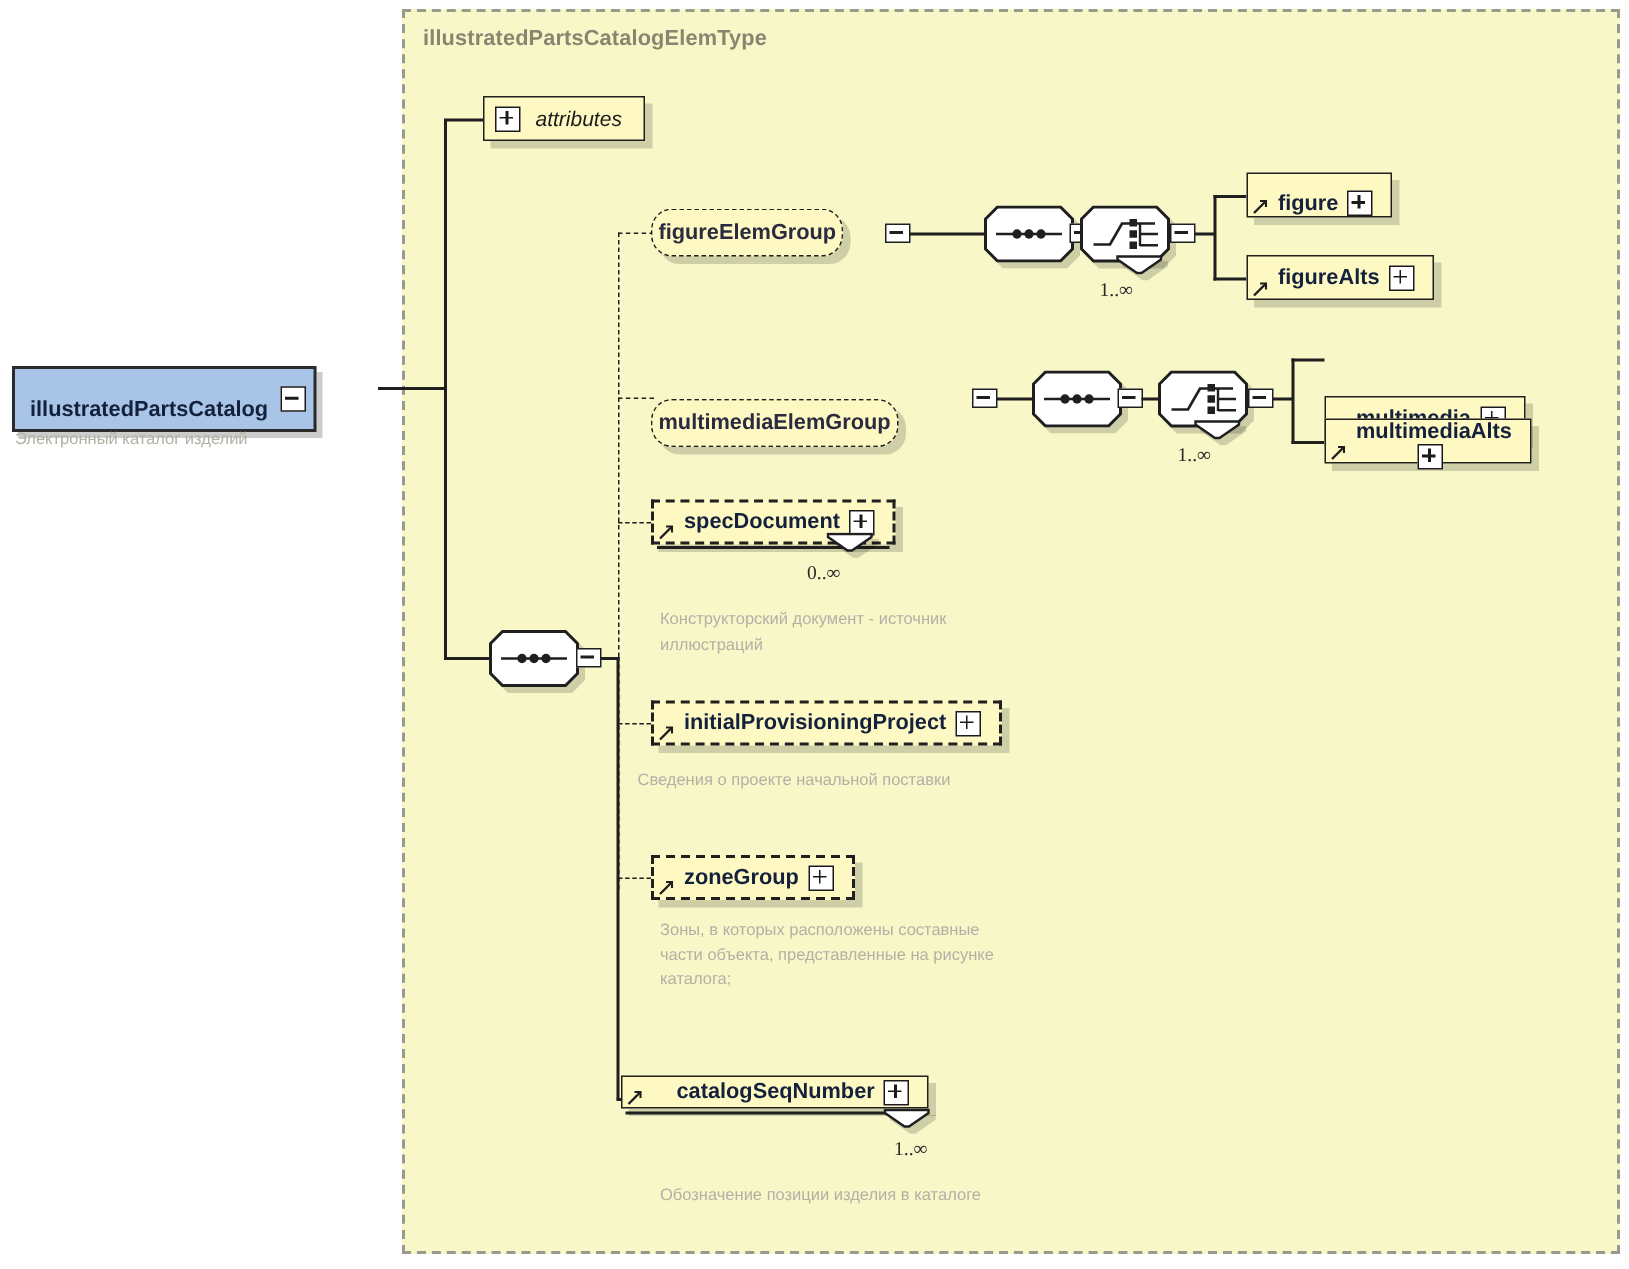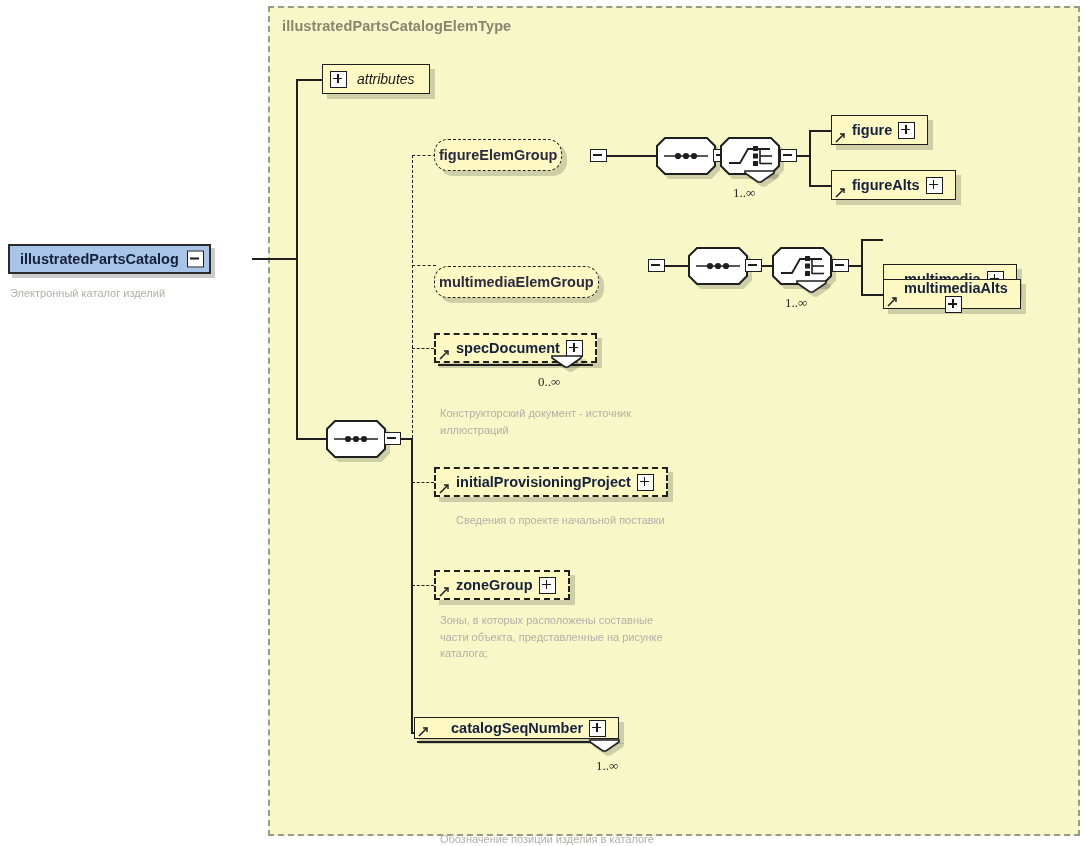--- a/index.html
+++ b/index.html
@@ -9,21 +9,21 @@
 
   
   #type-panel{position:absolute;left:268px;top:6px;width:812px;height:830px;
               background:#f7f7c8;border:2px dashed #9a9a8c;box-sizing:border-box;}
   #type-title{position:absolute;left:282px;top:18px;font-size:14.5px;font-weight:bold;
               color:#8a8570;letter-spacing:.1px;}
 
   
   #root-box{position:absolute;left:8px;top:244px;}
   .root-rect{position:relative;background:#a8c4e6;border:2px solid #2b2b2b;
-             padding:5px 30px 5px 10px;font-size:14.5px;font-weight:bold;color:#14213d;
+             padding:19px 30px 5px 10px;font-size:14.5px;font-weight:bold;color:#14213d;
              box-shadow:4px 4px 0 rgba(0,0,0,.20);white-space:nowrap;}
   .root-rect .minus{position:absolute;right:5px;top:50%;transform:translateY(-50%);
              width:15px;height:15px;background:#fff;border:1.6px solid #1a1a1a;}
   .root-rect .minus:after{content:"";position:absolute;left:2px;top:6px;width:9px;height:1.6px;background:#1a1a1a;}
   #root-anno{position:absolute;left:10px;top:286px;width:250px;font-size:11px;color:#b3b0a6;line-height:1.35;}
 
   
   .node{position:absolute;box-sizing:border-box;background:#fef9c3;
         box-shadow:5px 5px 0 rgba(0,0,0,.16);
         display:flex;align-items:center;white-space:nowrap;}
@@ -149,21 +149,21 @@
   </svg>
 </div>
 <div class="occ" style="left:733px;top:185px;">1..∞</div>
 <div class="cbox" style="left:780px;top:149px;"></div>
 
 <div class="ln lnh" style="left:796px;top:155px;width:14px;"></div>
 <div class="ln lnv" style="left:809px;top:130px;height:57px;"></div>
 <div class="ln lnh" style="left:809px;top:130px;width:22px;"></div>
 <div class="ln lnh" style="left:809px;top:185px;width:22px;"></div>
 
-<div class="node solid" style="left:831px;top:115px;height:30px;padding:0 6px 0 16px;">
+<div class="node solid" style="left:831px;top:115px;height:30px;padding:0 6px 0 16px;align-items:flex-end;">
   <svg class="refarrow" viewBox="0 0 11 11">
     <path d="M1,10 L9,2" stroke="#1f1f1f" stroke-width="1.6" fill="none"></path>
     <path d="M9,2 L5,2 L9,2 L9,6 Z" fill="#1f1f1f" stroke="#1f1f1f" stroke-width="1.4"></path>
   </svg>
   <span class="lbl">figure</span>
   <span class="plus plusR"></span>
 </div>
 
 <div class="node solid" style="left:831px;top:170px;height:30px;padding:0 6px 0 16px;">
   <svg class="refarrow" viewBox="0 0 11 11">
@@ -252,21 +252,21 @@
 <div class="anno" style="left:440px;top:405px;width:230px;">Конструкторский документ - источник иллюстраций</div>
 
 <div class="node dashed" style="left:434px;top:467px;height:30px;padding:0 6px 0 16px;">
   <svg class="refarrow" viewBox="0 0 11 11">
     <path d="M1,10 L9,2" stroke="#1f1f1f" stroke-width="1.6" fill="none"></path>
     <path d="M9,2 L5,2 L9,2 L9,6 Z" fill="#1f1f1f" stroke="#1f1f1f" stroke-width="1.4"></path>
   </svg>
   <span class="lbl">initialProvisioningProject</span>
   <span class="plus plusR"></span>
 </div>
-<div class="anno" style="left:456px;top:512px;width:230px;">Сведения о проекте начальной поставки</div>
+<div class="anno" style="left:425px;top:512px;width:230px;">Сведения о проекте начальной поставки</div>
 
 <div class="node dashed" style="left:434px;top:570px;height:30px;padding:0 6px 0 16px;">
   <svg class="refarrow" viewBox="0 0 11 11">
     <path d="M1,10 L9,2" stroke="#1f1f1f" stroke-width="1.6" fill="none"></path>
     <path d="M9,2 L5,2 L9,2 L9,6 Z" fill="#1f1f1f" stroke="#1f1f1f" stroke-width="1.4"></path>
   </svg>
   <span class="lbl">zoneGroup</span>
   <span class="plus plusR"></span>
 </div>
 <div class="anno" style="left:440px;top:612px;width:225px;">Зоны, в которых расположены составные части объекта, представленные на рисунке каталога;</div>
@@ -278,13 +278,13 @@
   </svg>
   <span class="lbl">catalogSeqNumber</span>
   <span class="plus plusR"></span>
 </div>
 <div class="comp" style="left:578px;top:739px;">
   <svg width="50" height="14" viewBox="0 0 50 14">
     <path d="M12,1 L41,1 L41,3 L28,12 L25,12 L12,3 Z" fill="#ffffff" stroke="#1f1f1f" stroke-width="1.6"></path>
   </svg>
 </div>
 <div class="occ" style="left:596px;top:758px;">1..∞</div>
-<div class="anno" style="left:440px;top:789px;width:245px;margin-top:42px;">Обозначение позиции изделия в каталоге</div>
+<div class="anno" style="left:440px;top:789px;width:245px;">Обозначение позиции изделия в каталоге</div>
 
 </body></html>

